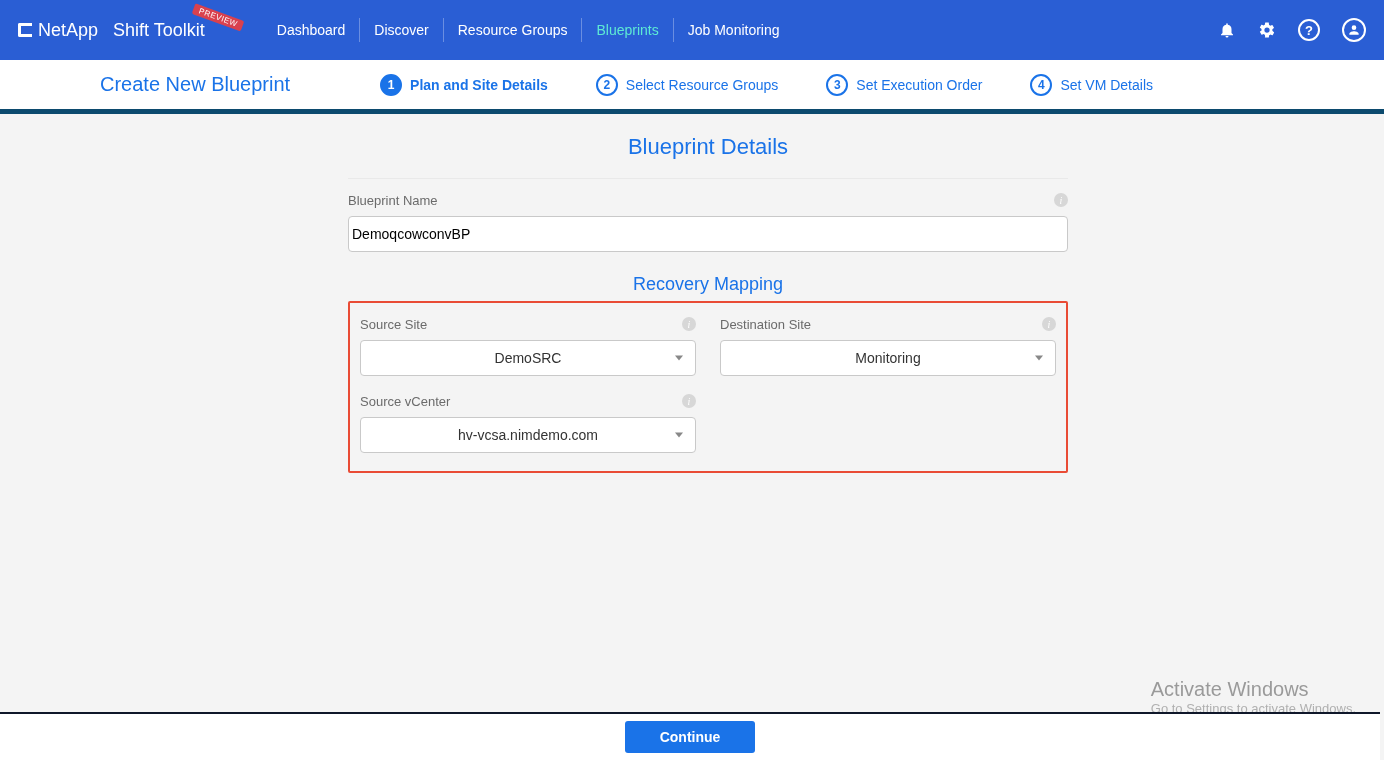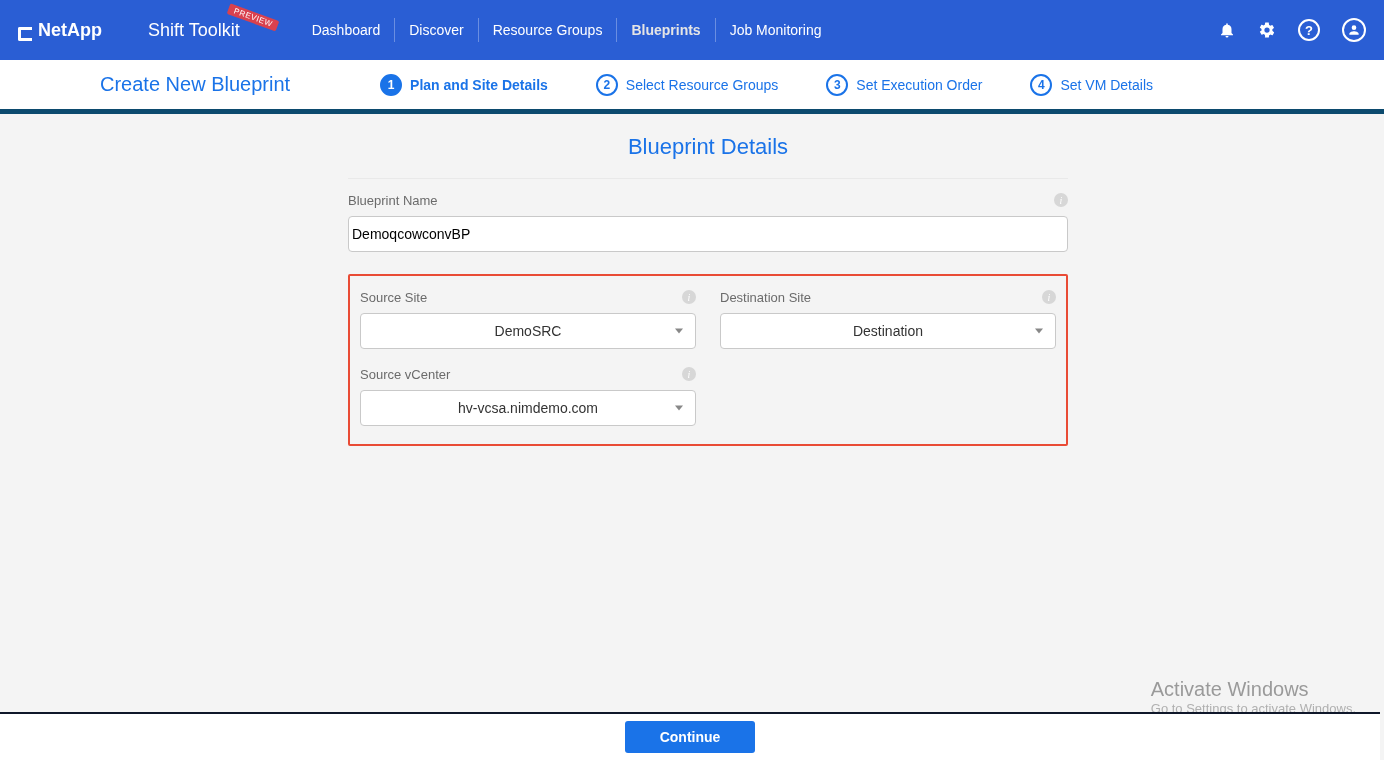--- a/index.html
+++ b/index.html
@@ -17,24 +17,24 @@
   .topbar {
     background: #2a5ed4;
     height: 60px;
     display: flex;
     align-items: center;
     color: #fff;
     padding: 0 18px;
   }
   .brand {
     display: flex;
-    align-items: flex-end;
-    font-weight: 700;
+    align-items: center;
+    font-weight: 400;
     font-size: 18px;
-    margin-right: 46px;
+    margin-right: 15px;
   }
   .brand-icon {
     width: 14px; height: 14px;
     border: 3px solid #fff;
     border-right: none;
     border-top-left-radius: 2px;
     border-bottom-left-radius: 2px;
     margin-right: 6px;
   }
   .product {
@@ -60,21 +60,21 @@
     color: #fff;
     text-decoration: none;
     font-size: 14px;
     padding: 0 14px;
     height: 24px;
     line-height: 24px;
     border-left: 1px solid rgba(255,255,255,0.3);
     cursor: pointer;
   }
   .nav a:first-child { border-left: none; }
-  .nav a.active { color: #e5e5e5; font-weight: bold; }
+  .nav a.active { color: #5eead4; }
   .topbar-spacer { flex: 1; }
   .topbar-icons { display: flex; align-items: center; gap: 22px; }
   .ticon { width: 18px; height: 18px; display:inline-flex; align-items:center; justify-content:center; cursor:pointer; }
   .ticon svg { fill:#fff; }
   .ticon.circle { width:22px;height:22px;border:2px solid #fff;border-radius:50%; font-size:13px;color:#fff;font-weight:700; }
   .ticon.person { width:24px;height:24px;border:2px solid #fff;border-radius:50%; display:flex;align-items:center;justify-content:center;}
   .ticon.person svg{width:14px;height:14px;}
   
   .stepbar {
     background: #fff;
@@ -265,36 +265,37 @@
 <div class="content">
   <div class="section-title">Blueprint Details</div>
 
   <div class="form-wrap">
     <div class="field-row">
       <span class="field-label">Blueprint Name</span>
       <span class="info-dot">i</span>
       <input class="text-input" type="text" value="DemoqcowconvBP" style="">
     </div>
 
+    <div class="section-title" style="font-size:18px;margin-bottom:6px;margin-top:10px;">Recovery Mapping</div>
 
     <div class="recovery-box">
       <div class="two-col">
         <div>
           <span class="field-label">Source Site</span>
           <span class="info-dot">i</span>
           <div class="dropdown">
             <span>DemoSRC</span>
             <span class="caret"></span>
           </div>
         </div>
         <div>
           <span class="field-label">Destination Site</span>
           <span class="info-dot">i</span>
           <div class="dropdown">
-            <span>Destination</span>
+            <span>Monitoring</span>
             <span class="caret"></span>
           </div>
         </div>
       </div>
 
       <div style="height:18px"></div>
 
       <div class="half-col">
         <span class="field-label">Source vCenter</span>
         <span class="info-dot" style="right:12px">i</span>

